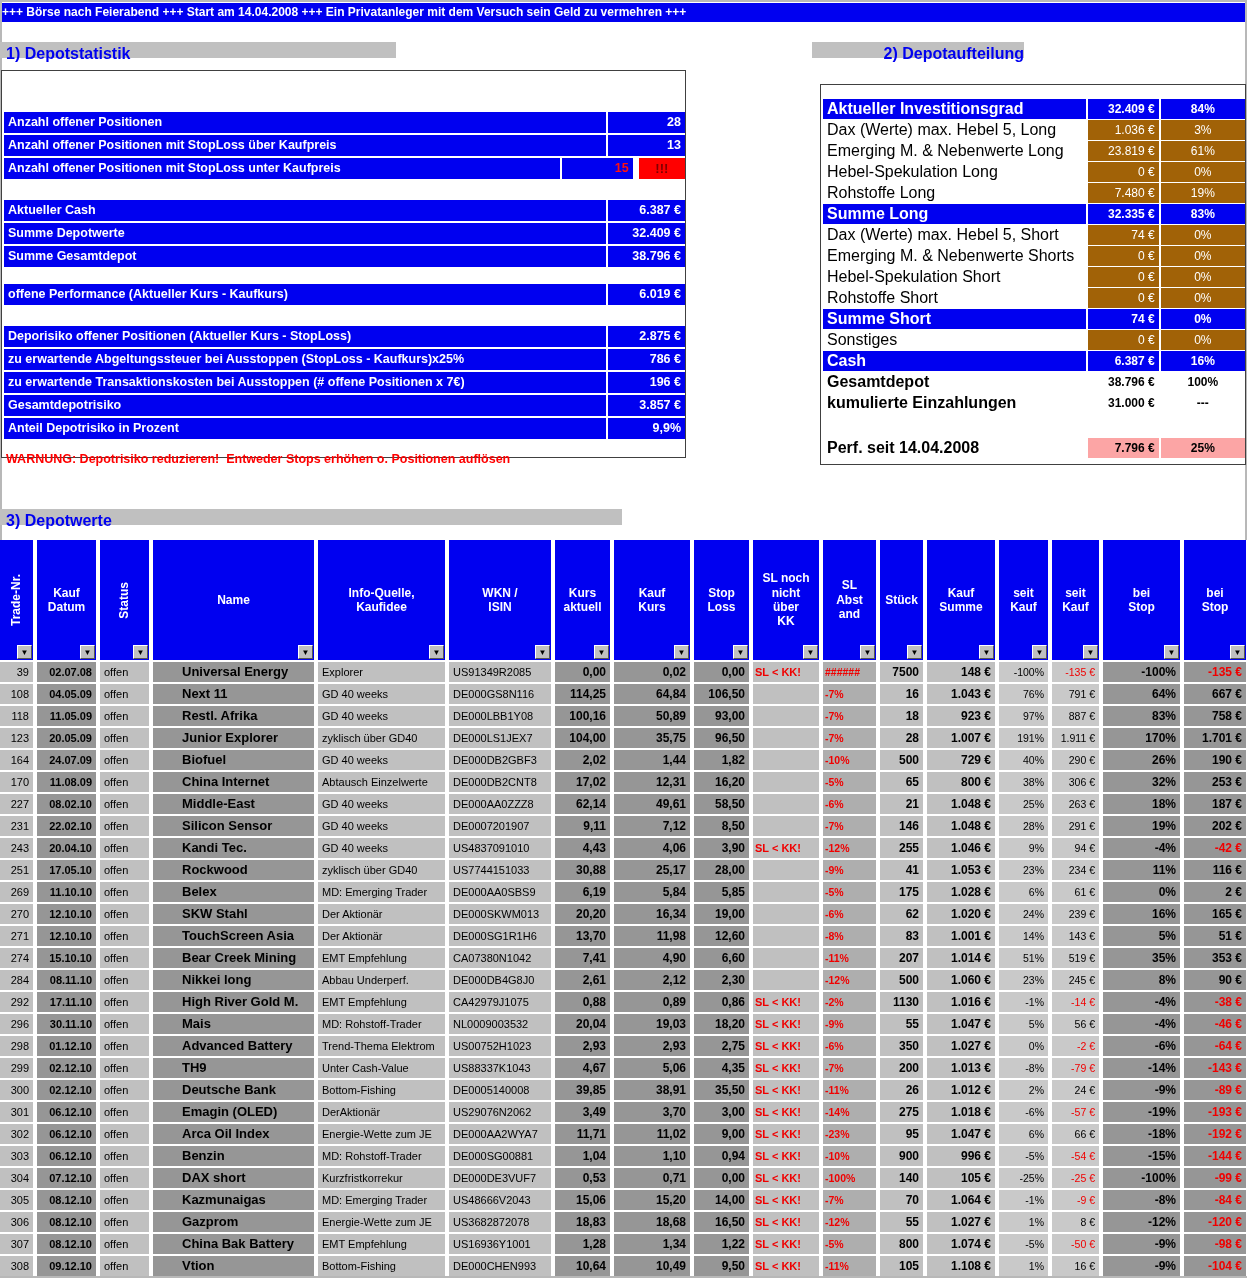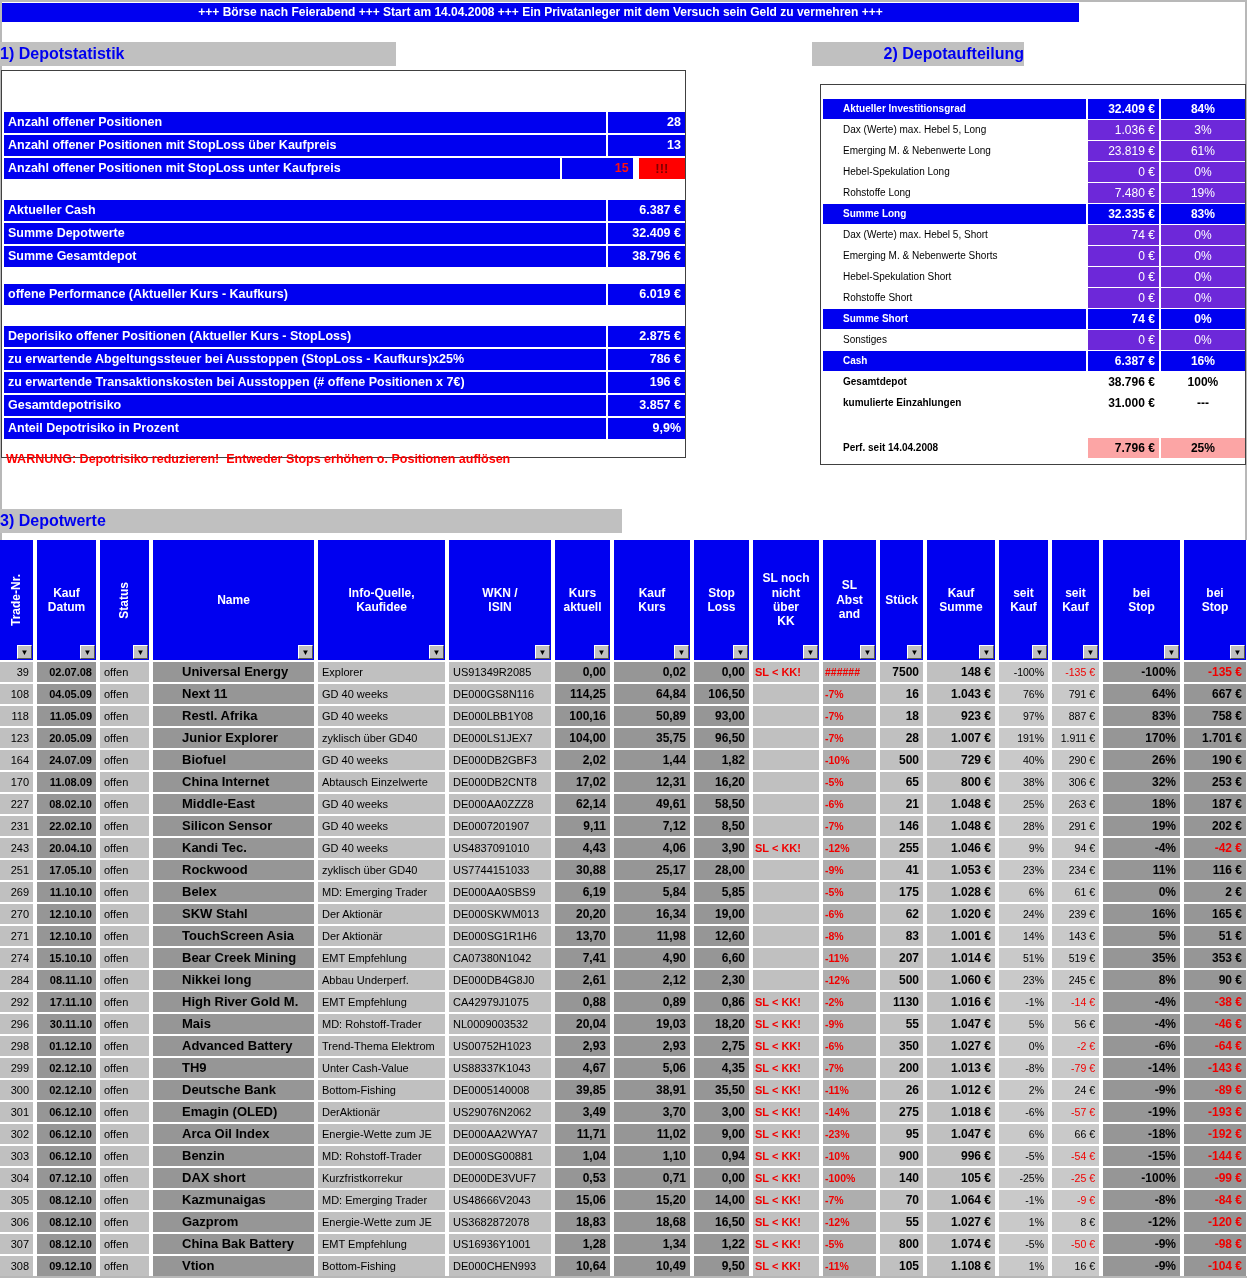--- a/index.html
+++ b/index.html
@@ -1,49 +1,49 @@
 <!DOCTYPE html>
 <html><head>
 <meta charset="utf-8">
 <style>
   html,body{margin:0;padding:0;background:#e8e8e8;}
   #app{position:relative;width:1247px;height:1278px;background:#ffffff;
        font-family:"Liberation Sans",sans-serif;overflow:hidden;
        box-shadow:inset 0 0 0 2px #b8b8b8;}
   
-  #banner{position:absolute;top:3px;left:2px;width:1077px;height:19px;background:#0000f0;
-          color:#fff;font-weight:bold;font-size:12px;line-height:19px;text-align:center;}
-  .sec-title{position:absolute;height:24px;background:#c0c0c0;color:#0000f0;
-             font-weight:bold;font-size:16px;line-height:24px;box-sizing:border-box;}
+  #banner{position:absolute;top:3px;left:2px;width:1243px;height:19px;background:#0000f0;
+          color:#fff;font-weight:bold;font-size:12px;line-height:19px;text-align:left;}
+  .sec-title{position:absolute;height:16px;background:#c0c0c0;color:#0000f0;
+             font-weight:bold;font-size:16px;line-height:24px;padding-left:6px;box-sizing:border-box;}
   #sec1-title{top:42px;left:0;width:396px;}
   #sec2-title{top:42px;left:812px;width:212px;text-align:right;}
   #sec3-title{top:509px;left:0;width:622px;}
   
   .panel{position:absolute;background:#fff;border:1px solid #404040;box-sizing:border-box;}
   #panel1{top:70px;left:1px;width:685px;height:388px;padding-top:41px;}
   #panel2{top:84px;left:820px;width:426px;height:381px;padding-top:14px;padding-left:2px;box-sizing:border-box;}
   
   .s1row{display:flex;height:21px;margin:0 0 2px 2px;}
   .s1lab{width:612px;background:#0000f0;color:#fff;font-weight:bold;font-size:12.5px;
          line-height:21px;padding-left:4px;box-sizing:border-box;white-space:nowrap;overflow:hidden;}
   .s1val{width:78px;margin-left:2px;background:#0000f0;color:#fff;font-weight:bold;font-size:12.5px;
          line-height:21px;text-align:right;padding-right:4px;box-sizing:border-box;}
   .s1val.neg{color:#ff1010;}
   .s1flag{width:51px;margin-left:6px;background:#ff0000;color:#7d0000;font-weight:bold;font-size:13px;
           line-height:21px;text-align:center;}
   .s1warn{color:#ff0000;font-weight:bold;font-size:12.5px;line-height:21px;padding-left:4px;
           white-space:pre;}
   
   .s2row{display:flex;height:20px;margin-bottom:1px;}
-  .s2lab{width:274px;font-size:10px;line-height:20px;padding-left:20px;box-sizing:border-box;
+  .s2lab{width:274px;font-size:16px;line-height:20px;padding-left:4px;box-sizing:border-box;
          color:#000;white-space:nowrap;overflow:hidden;}
   .s2val{width:74px;margin-left:2px;line-height:20px;text-align:right;padding-right:4px;
          box-sizing:border-box;font-size:12px;}
   .s2pct{width:88px;margin-left:2px;line-height:20px;text-align:center;font-size:12px;}
-  .s2row.item .s2val,.s2row.item .s2pct{background:#6d28d9;color:#fff;}
+  .s2row.item .s2val,.s2row.item .s2pct{background:#a16207;color:#fff;}
   .s2row.summary .s2lab{background:#0000f0;color:#fff;font-weight:bold;}
   .s2row.summary .s2val,.s2row.summary .s2pct{background:#0000f0;color:#fff;font-weight:bold;}
   .s2row.total .s2lab,.s2row.total .s2val,.s2row.total .s2pct{font-weight:bold;color:#000;}
   .s2row.perf .s2lab{font-weight:bold;}
   .s2row.perf .s2val,.s2row.perf .s2pct{background:#fca5a5;color:#000;font-weight:bold;}
   
   #grid{position:absolute;top:540px;left:0;width:1247px;display:grid;
         grid-template-columns:33px 59px 49px 161px 127px 102px 55px 76px 55px 66px 53px 43px 68px 49px 47px 77px 62px;
         column-gap:4px;row-gap:2px;background:#fff;}
   .hcell{position:relative;height:120px;background:#0000f0;color:#fff;font-weight:bold;font-size:12px;

